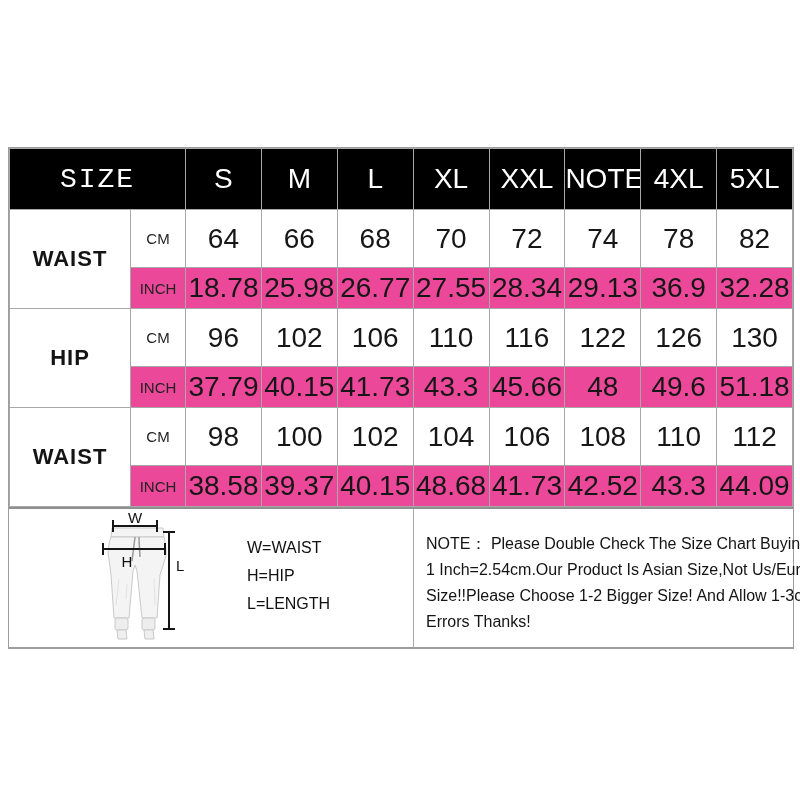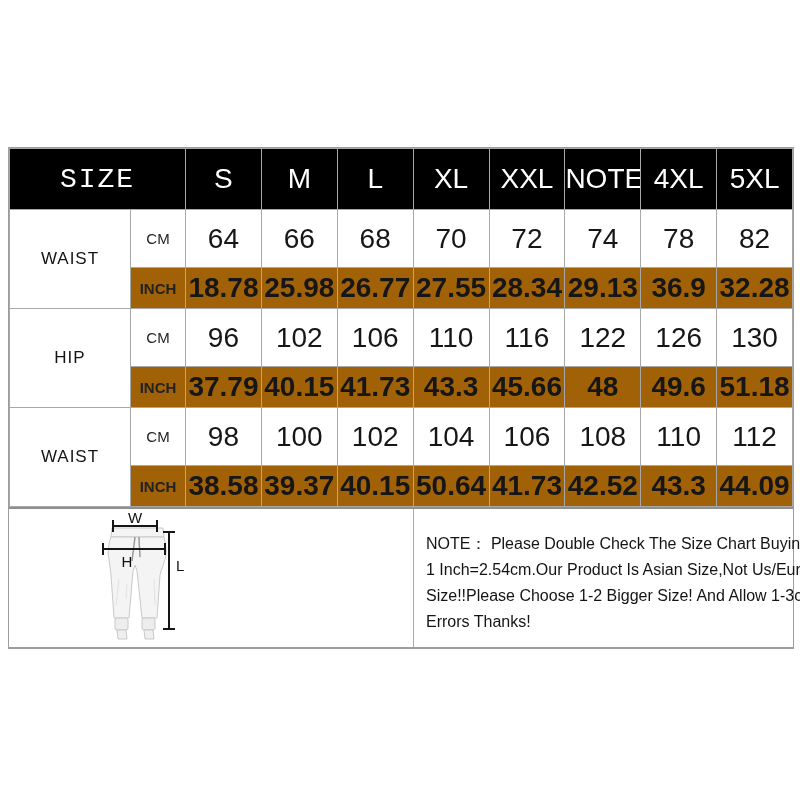--- a/index.html
+++ b/index.html
@@ -6,25 +6,25 @@
   body{width:800px;height:800px;font-family:"Liberation Sans",sans-serif;color:#1b1b1b;}
   .stage{position:relative;width:800px;height:800px;background:#ffffff;overflow:hidden;}
 
   .chart-box{position:absolute;left:8px;top:147px;width:786px;
              border:1px solid #9d9d9d;border-bottom-width:2px;background:#ffffff;box-sizing:border-box;}
 
   table.size-table{border-collapse:collapse;table-layout:fixed;width:100%;}
   .size-table th,.size-table td{border:1px solid #a8a8a8;text-align:center;vertical-align:middle;padding:0;overflow:hidden;}
   .hdr th{background:#000000;color:#ffffff;font-size:28px;font-weight:400;height:60px;}
   .hdr th.corner{letter-spacing:2px;font-family:Liberation Mono, monospace;}
-  .row-label{background:#ffffff;font-size:17px;letter-spacing:1px;color:#141414;}
+  .row-label{background:#ffffff;font-size:22px;letter-spacing:1px;color:#141414;font-weight:bold;}
   .unit{font-size:15px;color:#222222;}
   .val{font-size:28px;color:#161616;}
   tr.cm-row td{height:57px;background:#ffffff;}
-  tr.inch-row td{height:40px;background:#a16207;font-weight:bold;}
+  tr.inch-row td{height:40px;background:#ec4899;}
 
   .bottom{position:relative;height:138px;border-top:2px solid #8f8f8f;background:#ffffff;}
   .pants-svg{position:absolute;left:60px;top:0;width:200px;height:138px;}
   .pants-svg text{font-family:"Liberation Sans",sans-serif;font-size:15px;fill:#111111;}
   .legend{position:absolute;left:238px;top:30px;font-size:16px;color:#111111;}
   .legend div{margin-bottom:10px;white-space:nowrap;}
   .vdivider{position:absolute;left:404px;top:0;bottom:0;width:1px;background:#aaaaaa;}
   .note{position:absolute;left:417px;top:22px;font-size:16px;line-height:26px;color:#141414;}
   .note div{white-space:nowrap;}
 
@@ -122,21 +122,21 @@
         <td class="val">106</td>
         <td class="val">108</td>
         <td class="val">110</td>
         <td class="val">112</td>
       </tr>
       <tr class="inch-row">
         <td class="unit">INCH</td>
         <td class="val">38.58</td>
         <td class="val">39.37</td>
         <td class="val">40.15</td>
-        <td class="val">50.64</td>
+        <td class="val">48.68</td>
         <td class="val">41.73</td>
         <td class="val">42.52</td>
         <td class="val">43.3</td>
         <td class="val">44.09</td>
       </tr>
     </tbody>
       </table>
 
     <div class="bottom">
       <svg class="pants-svg" viewBox="0 0 200 138">
@@ -166,20 +166,25 @@
             <line x1="100" y1="23" x2="100" y2="120"></line>
             <line x1="94" y1="23" x2="106" y2="23"></line>
             <line x1="94" y1="120" x2="106" y2="120"></line>
           </g>
         </g>
         <text x="66" y="14" text-anchor="middle">W</text>
         <text x="58" y="58" text-anchor="middle">H</text>
         <text x="107" y="62">L</text>
       </svg>
 
+      <div class="legend">
+        <div>W=WAIST</div>
+        <div>H=HIP</div>
+        <div>L=LENGTH</div>
+      </div>
 
       <div class="vdivider"></div>
 
       <div class="note">
         <div>NOTE： Please Double Check The Size Chart Buying.</div>
         <div>1 Inch=2.54cm.Our Product Is Asian Size,Not Us/Euro</div>
         <div>Size!!Please Choose 1-2 Bigger Size! And Allow 1-3cm</div>
         <div>Errors Thanks!</div>
       </div>
     </div>

